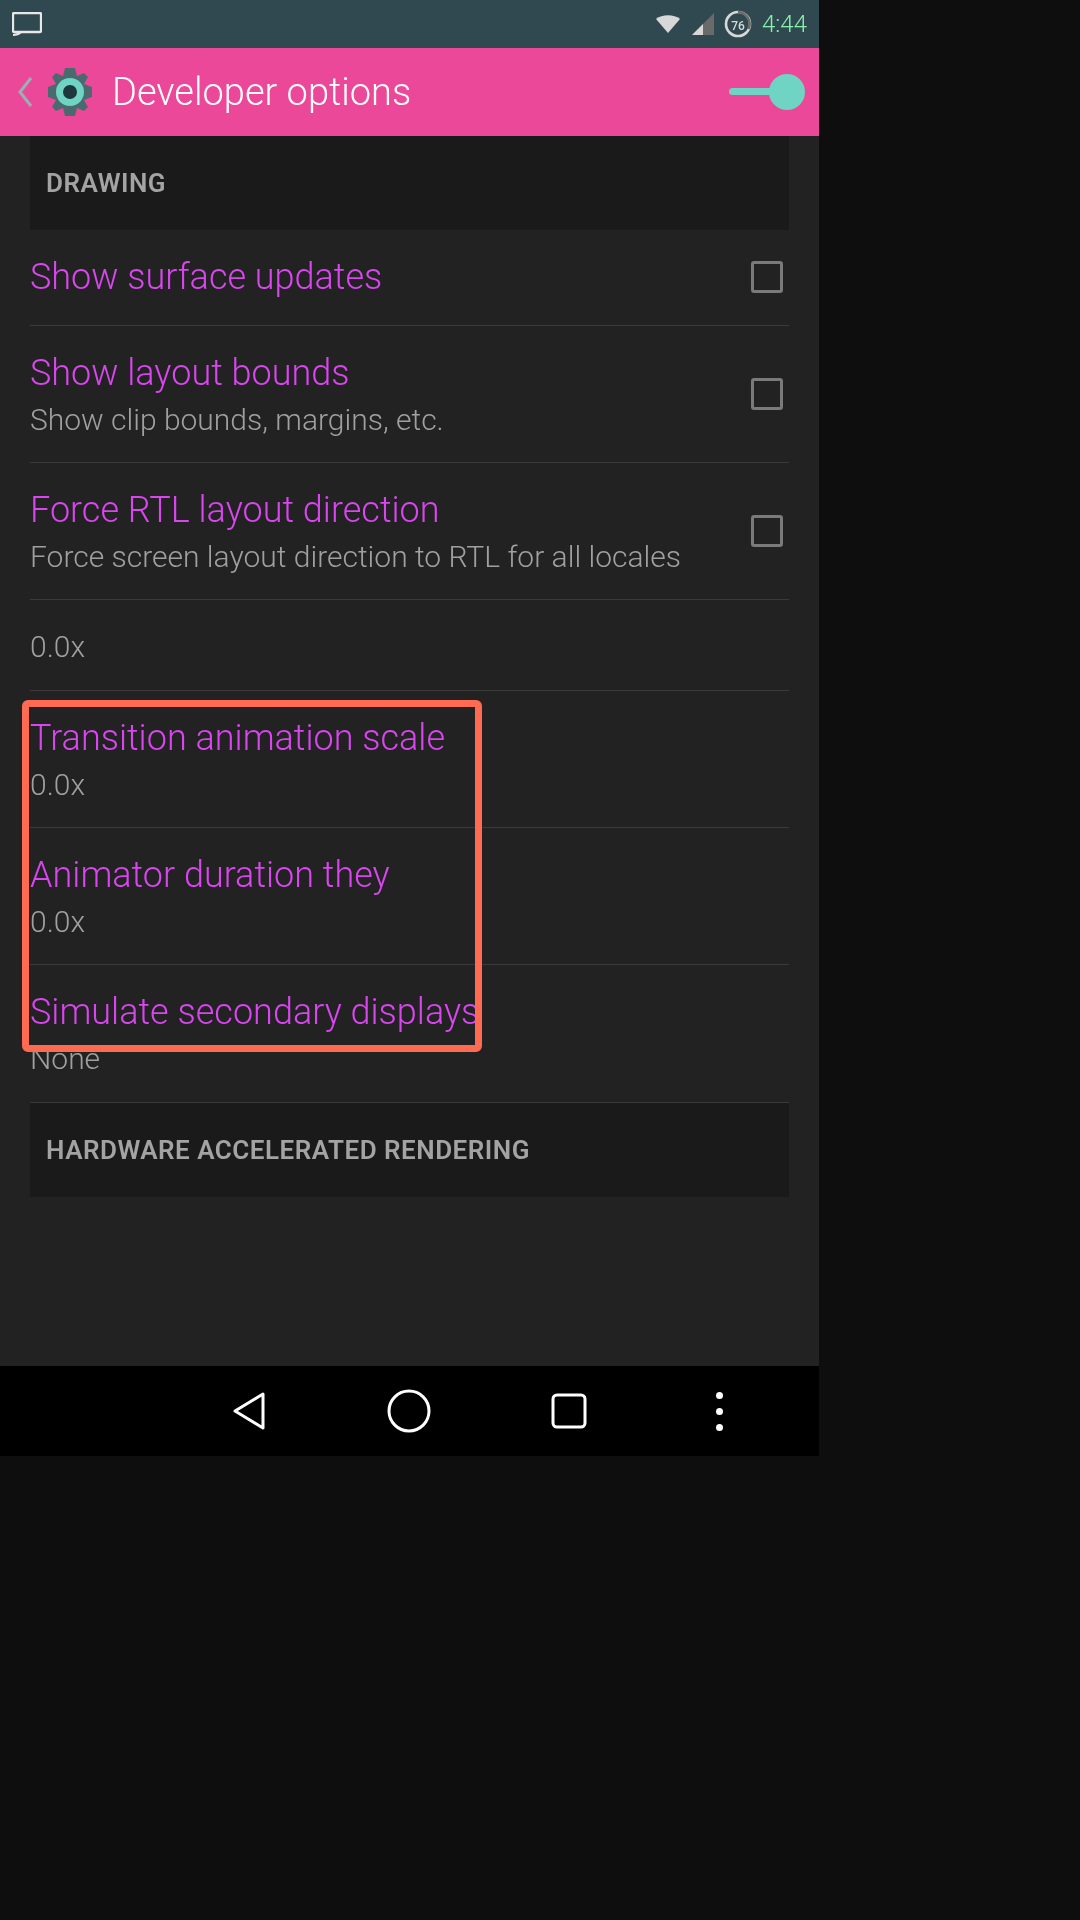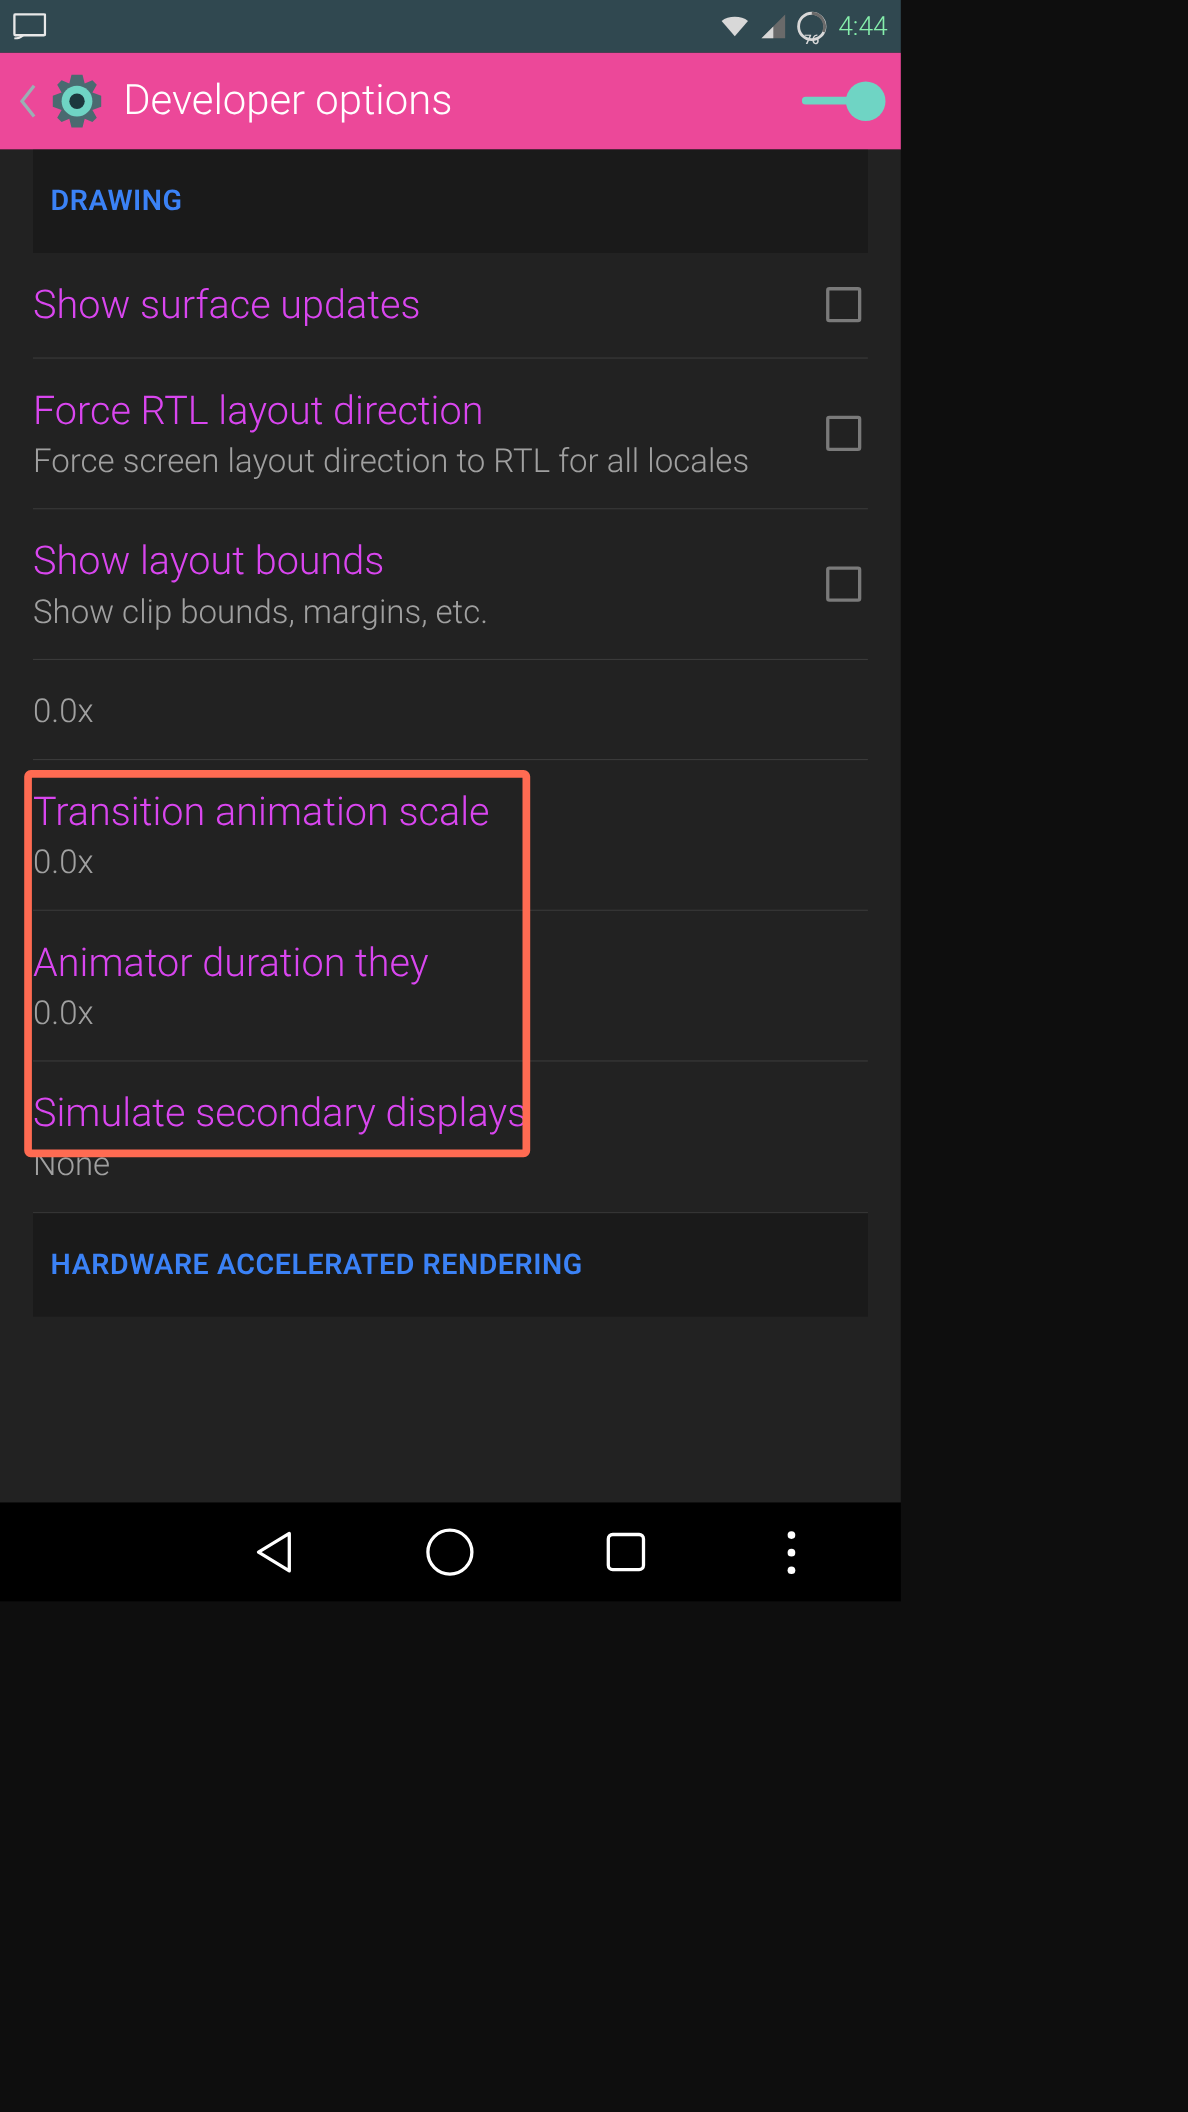--- a/index.html
+++ b/index.html
@@ -62,21 +62,21 @@
     align-items: center;
     border-bottom: none;
     margin-top: -42px;
   }
   .item-partial-top .text-block { flex:1; padding-right: 12px;}
   .item-partial-top .title { font-size: 36px; color:#fff; line-height:1.2; font-weight:300; }
   .item-partial-top .subtitle { font-size: 30px; color:#a0a0a0; line-height:1.2; font-weight:300; }
   
   .section-header {
     background: #1a1a1a;
-    color: #3b82f6;
+    color: #a3a3a3;
     font-size: 26px;
     font-weight: 600;
     letter-spacing: 0.5px;
     padding: 32px 16px;
     margin: 0 0;
   }
   
   .item {
     padding: 24px 0;
     display: flex;
@@ -154,21 +154,21 @@
       <svg width="22" height="22" viewBox="0 0 22 22">
         <path d="M0 22 L22 22 L22 0 Z" fill="#6a6a6a"></path>
         <path d="M0 22 L11 22 L11 11 Z" fill="#d8d8d8"></path>
       </svg>
     </span>
     <span class="status-icon" style="position:relative;width:28px;height:28px;">
       <svg width="28" height="28" viewBox="0 0 28 28">
         <circle cx="14" cy="14" r="12" fill="none" stroke="#d8d8d8" stroke-width="2.6"></circle>
         <path d="M14 2 A12 12 0 0 1 24.5 19" fill="none" stroke="#6a6a6a" stroke-width="2.6"></path>
       </svg>
-      <span style="position:absolute;top:12px;left:0;width:28px;height:28px;display:flex;align-items:center;justify-content:center;font-size:12px;color:#d8d8d8;font-weight:500;">76</span>
+      <span style="position:absolute;top:2px;left:0;width:28px;height:28px;display:flex;align-items:center;justify-content:center;font-size:12px;color:#d8d8d8;font-weight:500;">76</span>
     </span>
     <span class="status-time">4:44</span>
   </div>
 </div>
 
 <div class="app-bar">
   <span class="back-icon">
     <svg width="16" height="32" viewBox="0 0 16 32">
         <path d="M14 2 L3 16 L14 30" fill="none" stroke="#9ab0b4" stroke-width="3"></path>
       </svg>
@@ -197,30 +197,30 @@
 
     <div class="item">
       <div class="text-block">
         <div class="title">Show surface updates</div>
       </div>
       <div class="checkbox"></div>
     </div>
 
     <div class="item">
       <div class="text-block">
+        <div class="title">Show layout bounds</div>
+        <div class="subtitle">Show clip bounds, margins, etc.</div>
+      </div>
+      <div class="checkbox"></div>
+    </div>
+
+    <div class="item">
+      <div class="text-block">
         <div class="title">Force RTL layout direction</div>
         <div class="subtitle">Force screen layout direction to RTL for all locales</div>
-      </div>
-      <div class="checkbox"></div>
-    </div>
-
-    <div class="item">
-      <div class="text-block">
-        <div class="title">Show layout bounds</div>
-        <div class="subtitle">Show clip bounds, margins, etc.</div>
       </div>
       <div class="checkbox"></div>
     </div>
 
     <div class="item">
       <div class="text-block">
         <div class="subtitle">0.0x</div>
       </div>
     </div>
 

